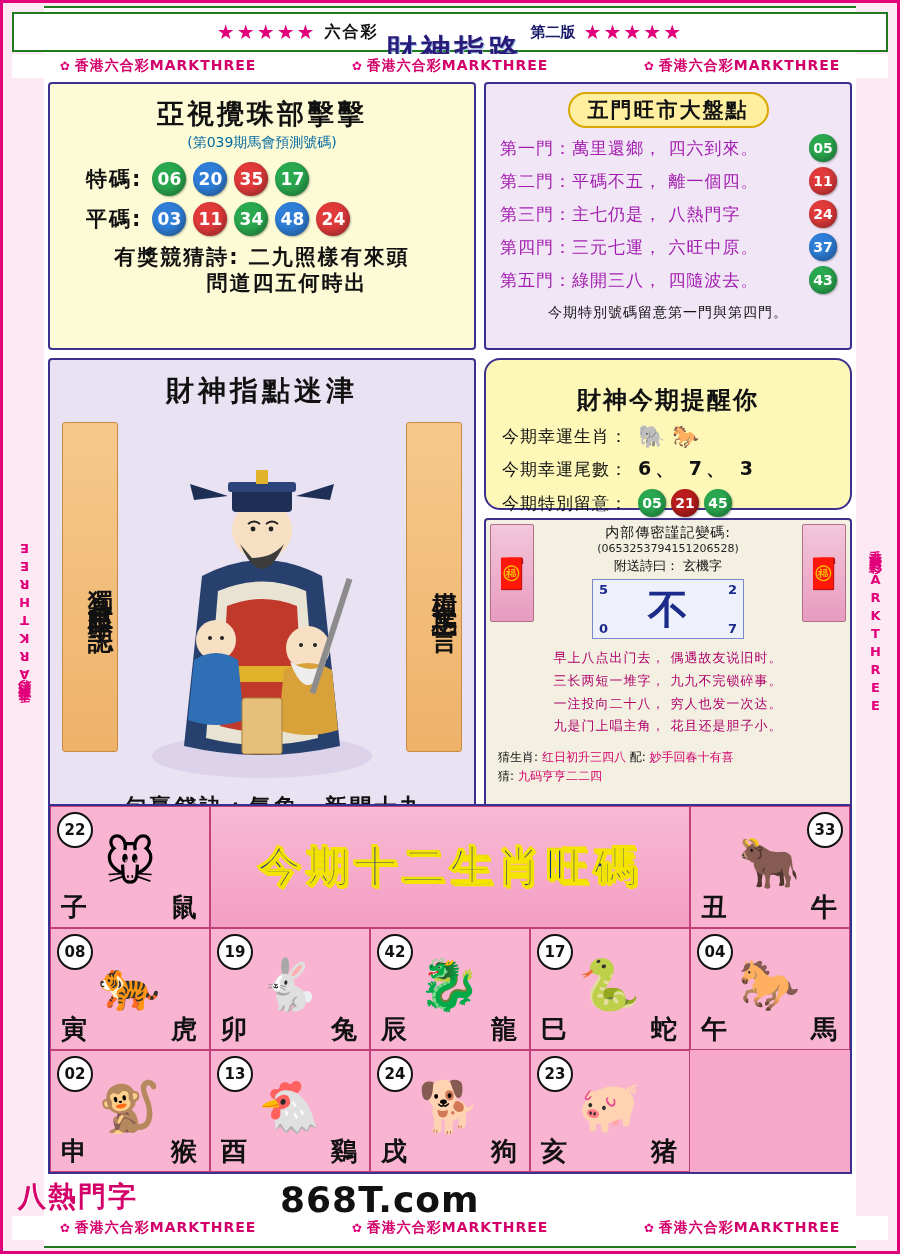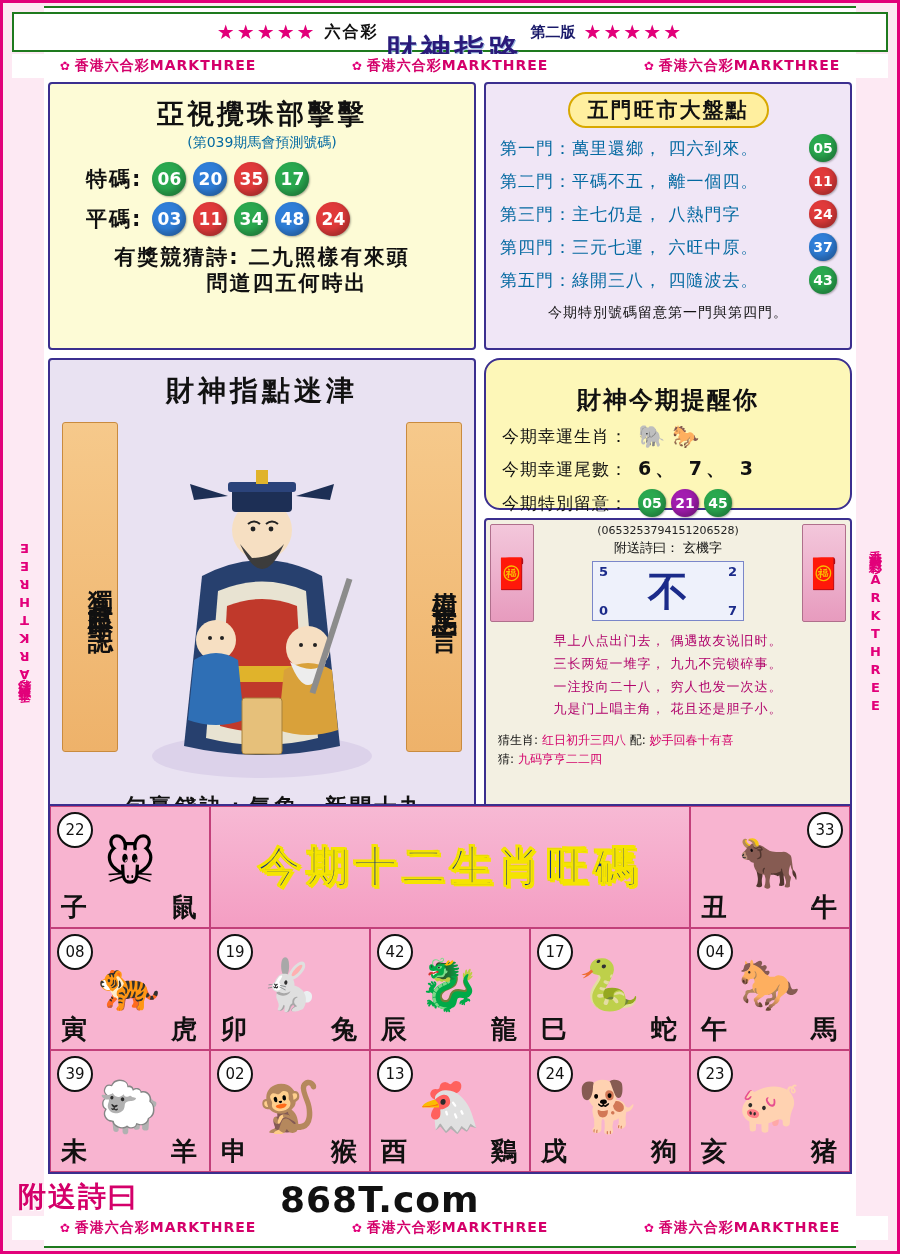--- a/index.html
+++ b/index.html
@@ -116,21 +116,21 @@
     border:2px solid #3b2f8f;
     border-radius:4px;
     padding:6px 8px;
   }
   .pb-title-wrap{display:flex;justify-content:center;margin:2px 0 6px;}
   .pb-title{
     background:#ffef9f;border:2px solid #d8a800;border-radius:20px;
     padding:2px 18px;font-size:21px;font-weight:bold;color:#111;letter-spacing:2px;
   }
   .pb-line{display:flex;align-items:center;margin:5px 0 5px 6px;}
-  .pb-line .txt{font-size:17px;color:#0369a1;letter-spacing:1px;flex:1;}
+  .pb-line .txt{font-size:17px;color:#a21caf;letter-spacing:1px;flex:1;}
   .pb-foot{font-size:14px;color:#111;text-align:center;margin-top:10px;letter-spacing:1px;}
   
   .panel-c{
     left:0;top:276px;width:428px;height:496px;
     background:#e9e2f2;
     border:2px solid #3b2f8f;
     border-radius:4px;
     padding:6px;
   }
   .pc-title{
@@ -226,21 +226,21 @@
   .zc{
     position:relative;border:1px solid #c2407a;box-sizing:border-box;
     background:#f8b4d0;
     overflow:hidden;
   }
   .zc .num{
     position:absolute;left:6px;top:5px;
     width:32px;height:32px;border-radius:50%;
     background:#fff;border:2px solid #111;
     display:flex;align-items:center;justify-content:center;
-    font-size:15px;font-weight:normal;color:#111;
+    font-size:15px;font-weight:bold;color:#111;
   }
   .zc.rightcell .num{left:auto;right:6px;}
   .zc .branch{
     position:absolute;left:10px;bottom:2px;
     font-size:26px;font-weight:bold;color:#111;
   }
   .zc .animal{
     position:absolute;right:12px;bottom:2px;
     font-size:26px;font-weight:bold;color:#111;
   }
@@ -427,29 +427,30 @@
         <span class="lb">今期幸運生肖：</span>
         <span class="zodiac-ic">🐘 🐎</span>
       </div>
       <div class="pd-row">
         <span class="lb">今期幸運尾數：</span>
         <span class="pd-nums">6、 7、 3</span>
       </div>
       <div class="pd-row">
         <span class="lb">今期特別留意：</span>
         <span class="ball sm" style="background:#2aa84f">05</span>
-        <span class="ball sm" style="background:#a21caf">21</span>
+        <span class="ball sm" style="background:#b91c1c">21</span>
         <span class="ball sm" style="background:#2aa84f">45</span>
       </div>
     </div>
 
     <div class="panel panel-e">
       <div class="pe-top">
         <div class="door-img">🧧</div>
         <div class="pe-mid">
+          <div class="pe-l1">内部傳密謹記變碼:</div>
           <div class="pe-l2">(0653253794151206528)</div>
           <div class="pe-l3">附送詩曰： 玄機字</div>
           <div class="code-box">
             <div class="code-big">不</div>
             <div class="code-c c-tr">2</div>
             <div class="code-c c-br">7</div>
             <div class="code-c c-tl">5</div>
             <div class="code-c c-bl">0</div>
           </div>
         </div>
@@ -520,26 +521,20 @@
         <div class="branch">巳</div>
         <div class="animal">蛇</div>
       </div>
       <div class="zc">
         <div class="num">04</div>
         <div class="emoji">🐎</div>
         <div class="branch">午</div>
         <div class="animal">馬</div>
       </div>
 
-      <div class="zc">
-        <div class="num">39</div>
-        <div class="emoji">🐑</div>
-        <div class="branch">未</div>
-        <div class="animal">羊</div>
-      </div>
       <div class="zc">
         <div class="num">02</div>
         <div class="emoji">🐒</div>
         <div class="branch">申</div>
         <div class="animal">猴</div>
       </div>
       <div class="zc">
         <div class="num">13</div>
         <div class="emoji">🐔</div>
         <div class="branch">酉</div>
@@ -568,15 +563,15 @@
     <span class="mq-item">
         <span class="clover">✿</span>
         <span>香港六合彩MARKTHREE</span>
       </span>
     <span class="mq-item">
         <span class="clover">✿</span>
         <span>香港六合彩MARKTHREE</span>
       </span>
   </div>
 
-  <div class="footer-left">附送詩曰</div>
+  <div class="footer-left">八熱門字</div>
   <div class="footer-center">868T.com</div>
 </div>
 
 </body></html>

